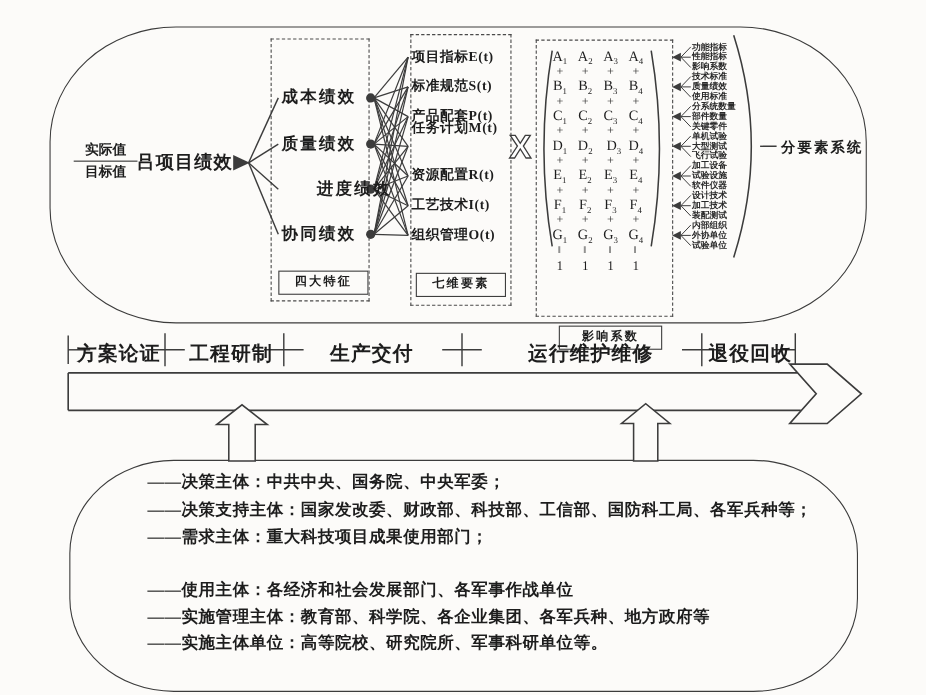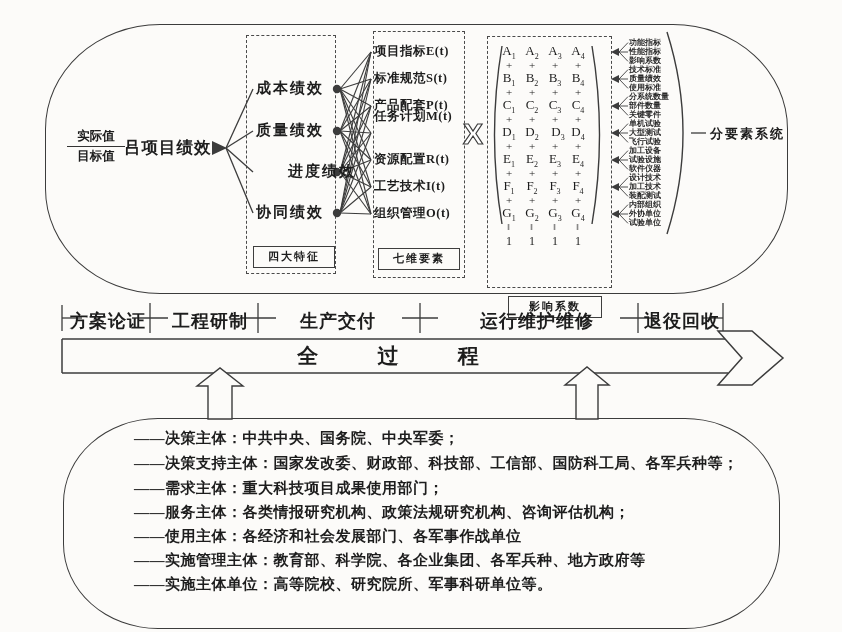--- a/index.html
+++ b/index.html
@@ -147,21 +147,20 @@
       <polygon points="208,419 208,386 197,386 220,368 243,386 232,386 232,419" fill="#fcfbf9" stroke="#3c3c3c" stroke-width="1.4"></polygon>
       <polygon points="576,419 576,385 565,385 587,367 609,385 598,385 598,419" fill="#fcfbf9" stroke="#3c3c3c" stroke-width="1.4"></polygon>
     </svg>
 
   <div id="formula" class="txt">
     <div class="num">实际值</div>
     <div>目标值</div>
   </div>
   <div id="root-label" class="txt">吕项目绩效</div>
   <div id="subsystems-caption" class="txt">分要素系统</div>
-  <div id="process-label" class="txt">全 过 程</div>
 
 <div class="txt feat" style="top:79px;text-align:center;">成本绩效</div>
     <div class="txt feat" style="top:121px;">质量绩效</div>
     <div class="txt feat" style="top:162px;padding-left:32px;">进度绩效</div>
     <div class="txt feat" style="top:203px;">协同绩效</div>
     <div class="txt elem" style="top:43px;">项目指标E(t)</div>
     <div class="txt elem" style="top:70px;">标准规范S(t)</div>
     <div class="txt elem" style="top:97px;">产品配套P(t)</div>
     <div class="txt elem" style="top:108px;">任务计划M(t)</div>
     <div class="txt elem" style="top:151px;">资源配置R(t)</div>
@@ -249,17 +248,16 @@
     <div class="txt sub-item" style="top:209px;">外协单位</div>
     <div class="txt sub-item" style="top:218.4px;">试验单位</div>
     <div class="txt tl-label" style="left:108px;top:309px;">方案论证</div>
     <div class="txt tl-label" style="left:210px;top:309px;">工程研制</div>
     <div class="txt tl-label" style="left:338px;top:309px;">生产交付</div>
     <div class="txt tl-label" style="left:537px;top:309px;">运行维护维修</div>
     <div class="txt tl-label" style="left:682px;top:309px;">退役回收</div>
     <div class="txt stake-line" style="top:429px;">——决策主体：中共中央、国务院、中央军委；</div>
     <div class="txt stake-line" style="top:454px;">——决策支持主体：国家发改委、财政部、科技部、工信部、国防科工局、各军兵种等；</div>
     <div class="txt stake-line" style="top:479px;">——需求主体：重大科技项目成果使用部门；</div>
-    <div class="txt stake-line" style="top:503px;">——服务主体：各类情报研究机构、政策法规研究机构、咨询评估机构；</div>
     <div class="txt stake-line" style="top:527px;">——使用主体：各经济和社会发展部门、各军事作战单位</div>
     <div class="txt stake-line" style="top:551px;">——实施管理主体：教育部、科学院、各企业集团、各军兵种、地方政府等</div>
     <div class="txt stake-line" style="top:575px;">——实施主体单位：高等院校、研究院所、军事科研单位等。</div>
   </div>
 
 </body></html>

